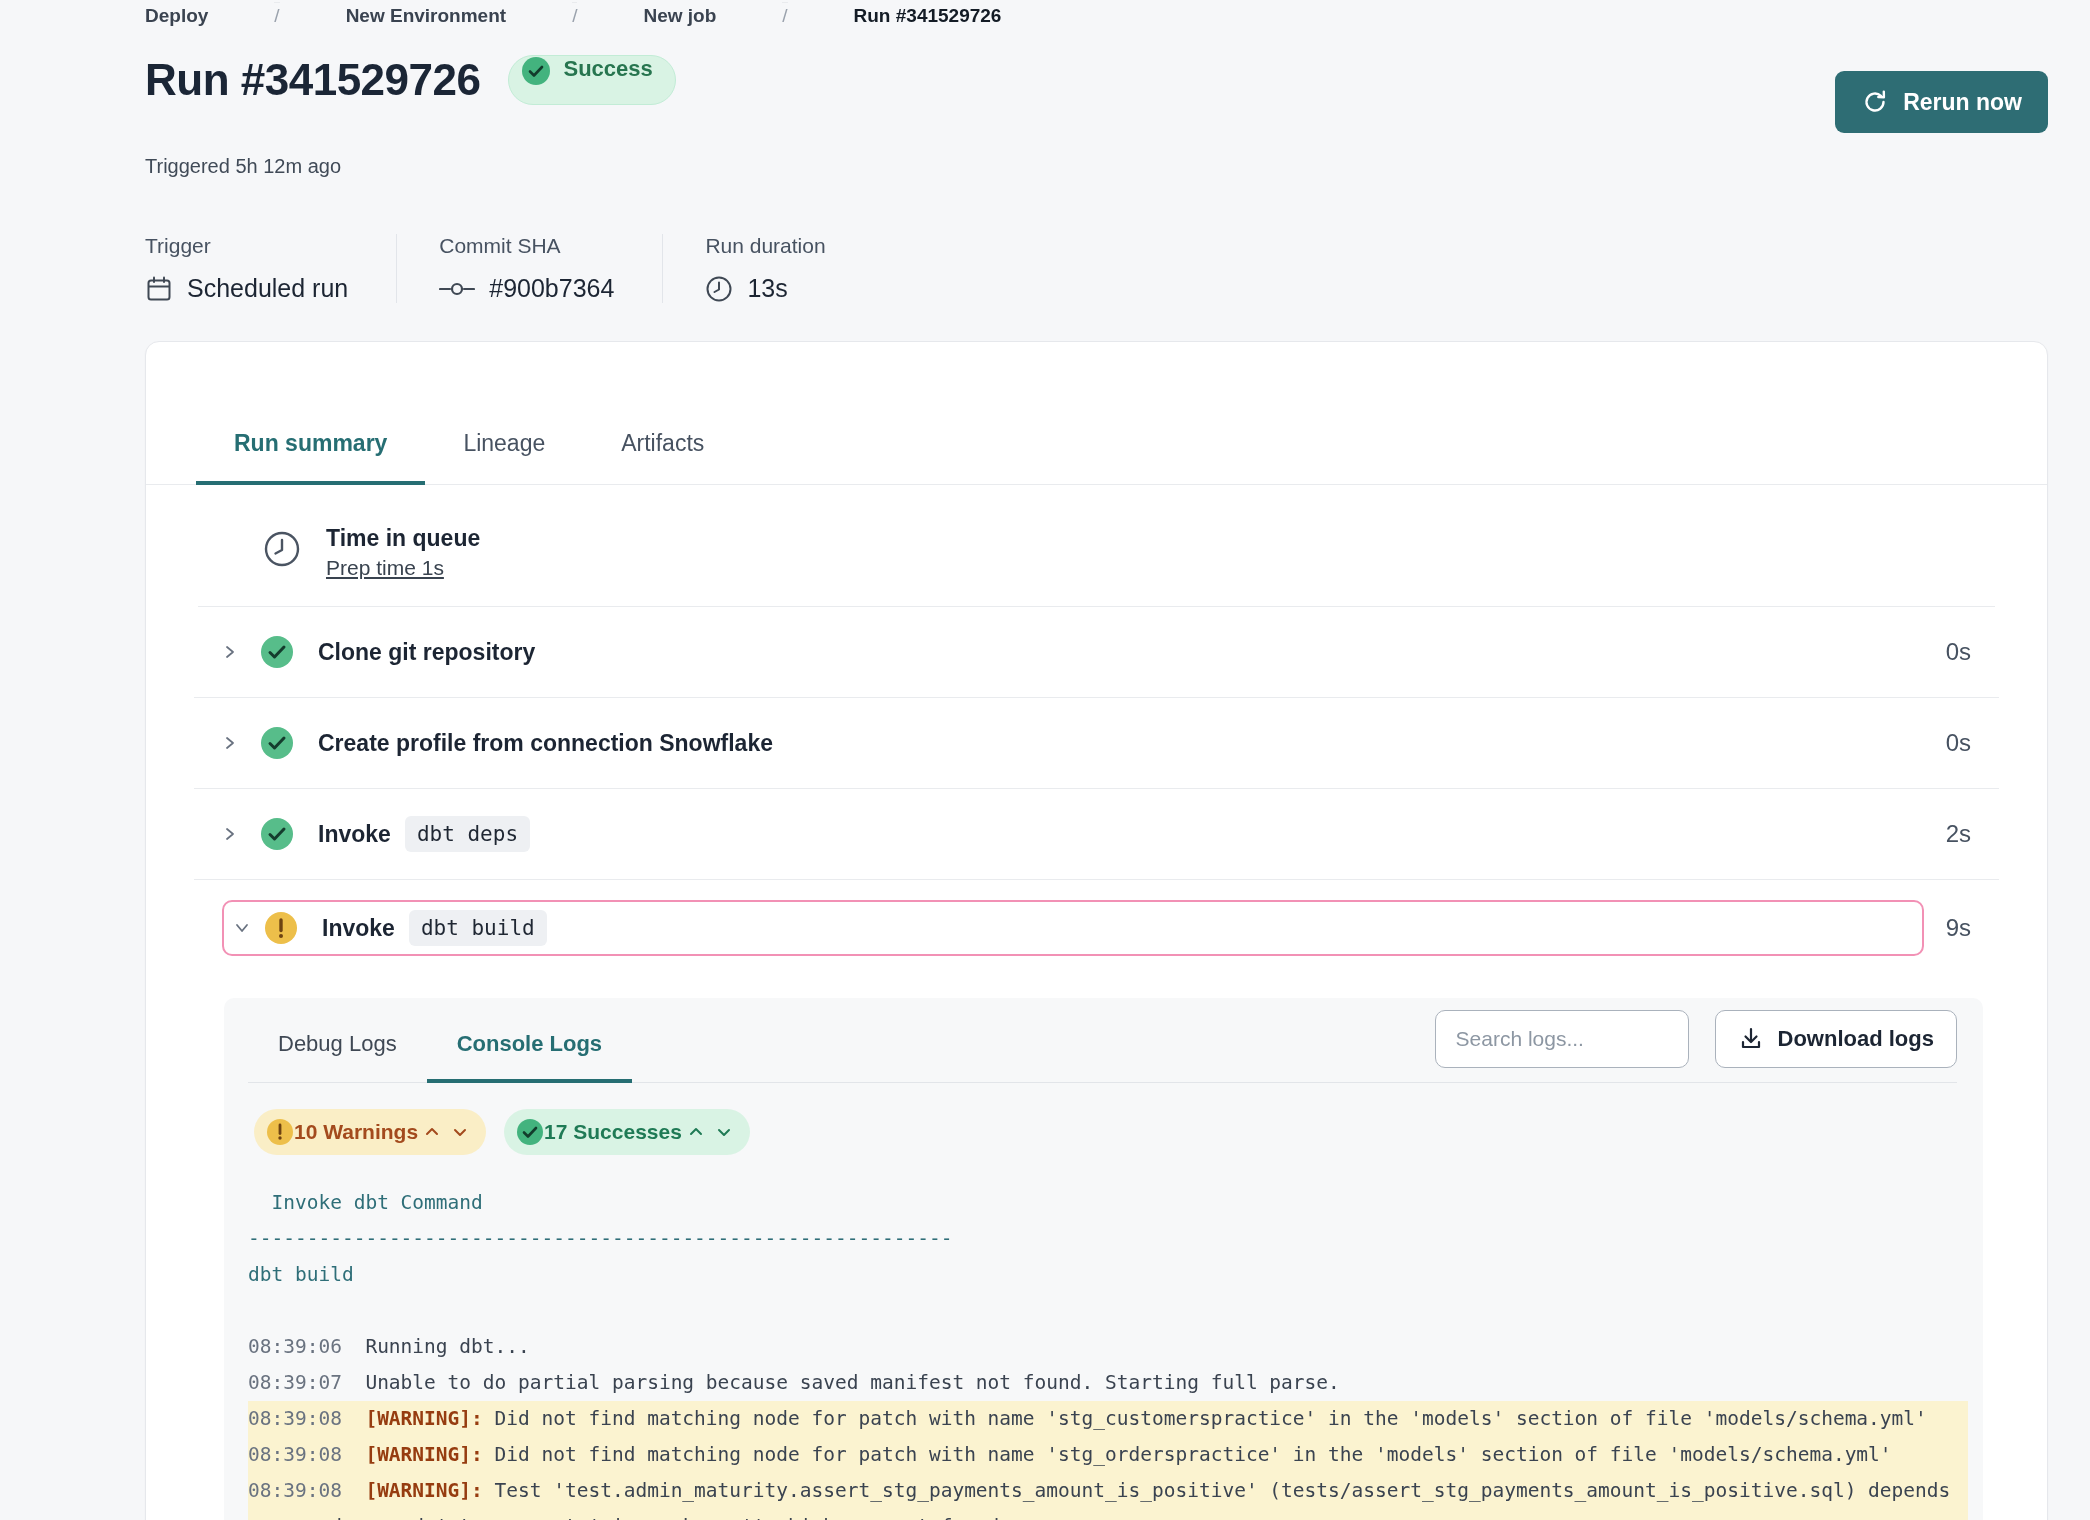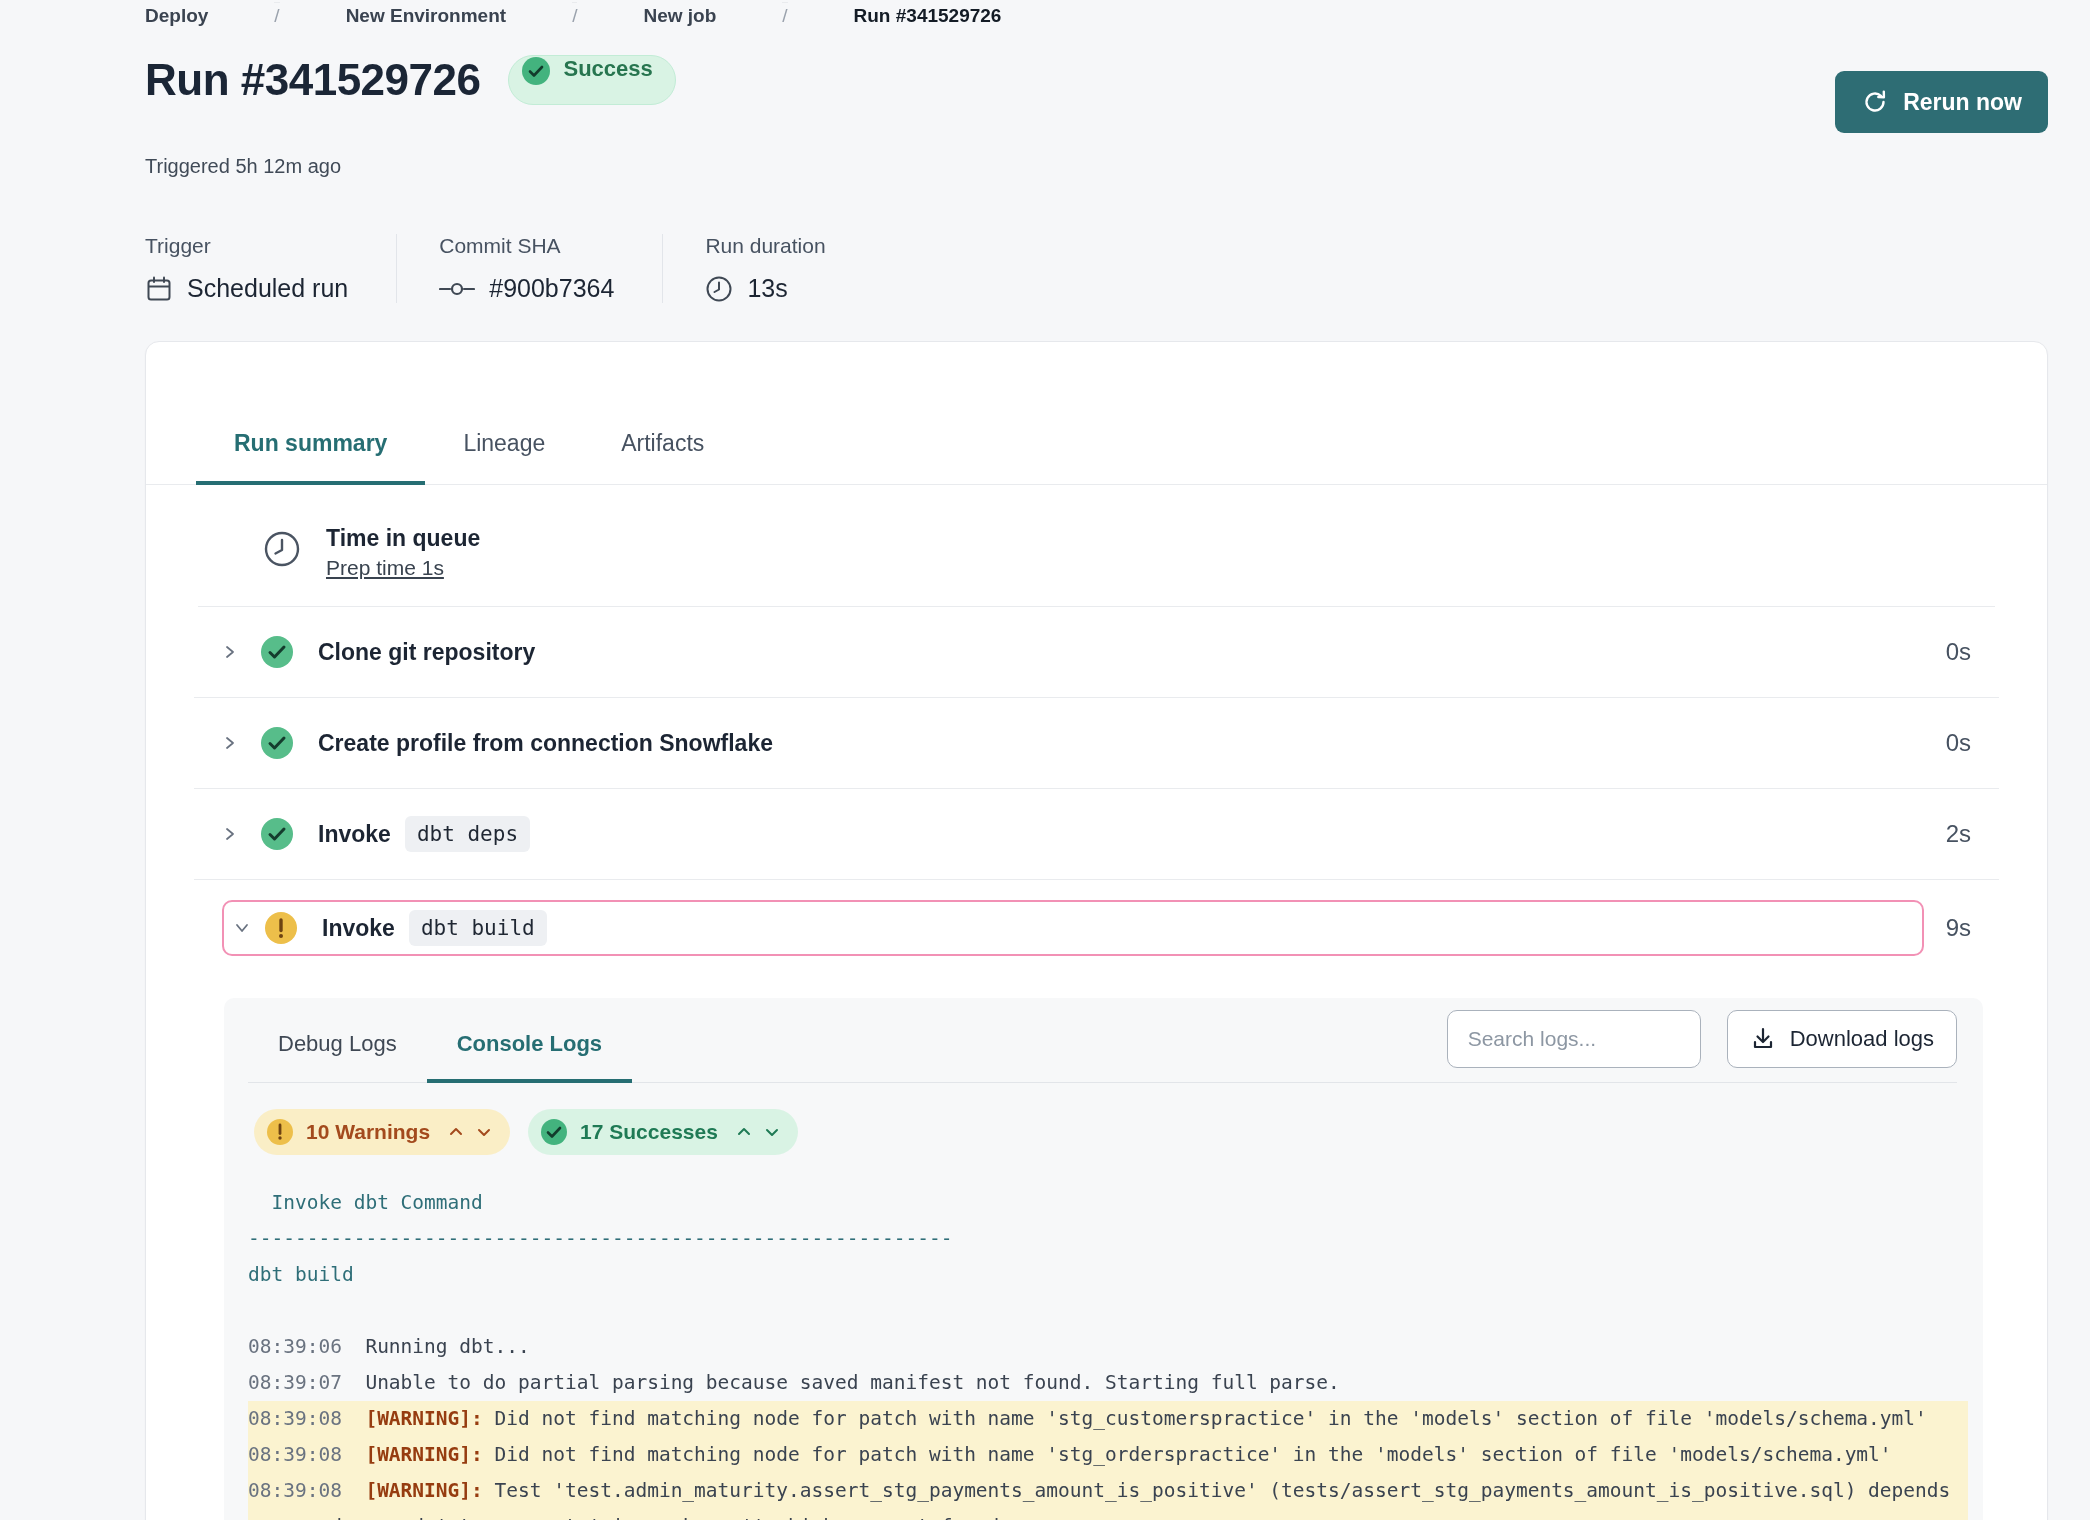--- a/index.html
+++ b/index.html
@@ -61,25 +61,25 @@
 
   
   .panel { margin:22px 64px 0 78px; background:#f7f8f9; border-radius:10px; padding:12px 26px 40px 24px; height:560px; }
   .panel-head { display:flex; justify-content:space-between; align-items:center; border-bottom:1px solid #e2e5e9; padding-bottom:0; }
   .ptabs { display:flex; align-self:flex-end; }
   .ptab { padding:20px 30px 22px; font-size:22px; color:#3f4854; font-weight:500; cursor:pointer; border-bottom:4px solid transparent; margin-bottom:-1px; }
   .ptab.active { color:#266e73; font-weight:700; border-bottom-color:#266e73; }
   .head-actions { display:flex; gap:26px; align-items:center; margin-bottom:14px; }
   .search-input { width:254px; height:58px; border:1.5px solid #aab2bc; border-radius:10px; background:#fff; padding:0 20px; font-size:21px; color:#1f2733; font-family:inherit; }
   .search-input::placeholder { color:#8d97a3; }
-  .dl-btn { display:flex; align-items:center; gap:14px; height:58px; border:1.5px solid #aab2bc; border-radius:10px; background:#fff; padding:0 22px; font-size:22px; color:#1c2533; font-weight:400; cursor:pointer; font-family:inherit; }
+  .dl-btn { display:flex; align-items:center; gap:14px; height:58px; border:1.5px solid #aab2bc; border-radius:10px; background:#fff; padding:0 22px; font-size:22px; color:#1c2533; font-weight:700; cursor:pointer; font-family:inherit; }
 
   
   .result-badges { display:flex; gap:18px; margin-top:26px; padding-left:6px; }
-  .rbadge { display:flex; align-items:center; gap:12px; height:46px; border-radius:23px; padding:0 18px 0 12px; font-size:21px; font-weight:700; cursor:pointer; }
+  .rbadge { display:flex; align-items:center; height:46px; border-radius:23px; padding:0 18px 0 12px; font-size:21px; font-weight:700; cursor:pointer; }
   .rbadge .carets { display:flex; gap:12px; margin-left:6px; }
   .rbadge.warn-badge { background:#faeec6; color:#a34a1d; }
   .rbadge.ok-badge { background:#d9f3e4; color:#1f7a55; }
 
   
   .log-block { margin-top:30px; width:1720px; font-family:"DejaVu Sans Mono", monospace; font-size:19.5px; line-height:36px; color:#3a4350; }
   .log-line { white-space:pre-wrap; word-break:break-word; }
   .log-line.teal { color:#2e6e78; }
   .log-line .t { color:#6a7380; margin-right:2ch; }
   .log-line .tag { color:#963c10; font-weight:700; margin-right:1ch; }

